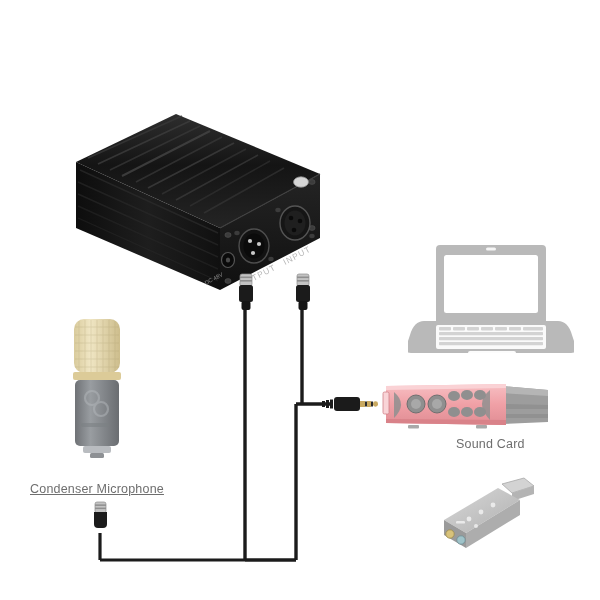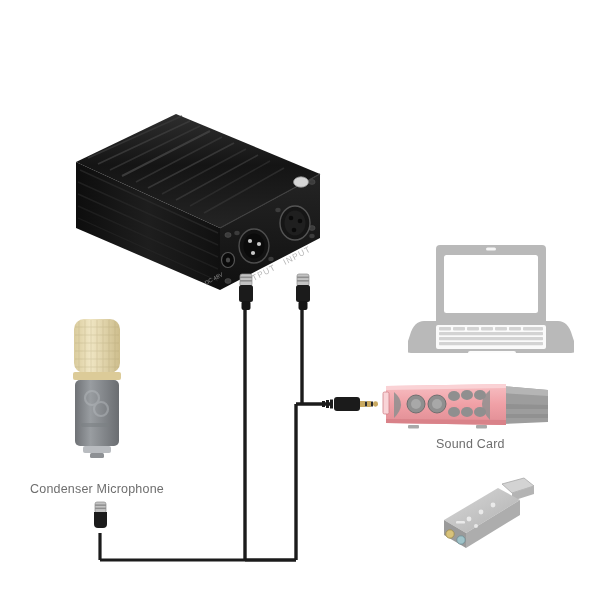--- a/index.html
+++ b/index.html
@@ -186,21 +186,21 @@
     <rect x="38" y="148" width="14" height="5" rx="1.5" fill="#8d9094"></rect>
   </svg>
 
   <svg class="abs" style="left:88px;top:500px;" width="26" height="38">
     <rect x="7" y="2" width="11" height="11" rx="2" fill="#c3c3c3" stroke="#8d8d8d" stroke-width=".7"></rect>
     <rect x="7" y="4.4" width="11" height="1.5" fill="#8f8f8f"></rect>
     <rect x="7" y="7.6" width="11" height="1.5" fill="#8f8f8f"></rect>
     <path d="M6,12 h13 v12 q0,4 -4,4 h-5 q-4,0 -4,-4 z" fill="#1b1b1b"></path>
   </svg>
 
-  <div class="lbl" style="left:30px;top:482px;">Condenser Microphone</div>
+  <div class="lbl" style="left:30px;top:482px;text-decoration:underline;">Condenser Microphone</div>
 
   <svg class="abs" style="left:408px;top:245px;" width="166" height="118">
 
     <path d="M28,4 q0,-4 4,-4 h102 q4,0 4,4 v72 h-110 z" fill="#b9b9b9"></path>
     <rect x="36" y="10" width="94" height="58" rx="2.5" fill="#ffffff"></rect>
     <rect x="78" y="2.5" width="10" height="3" rx="1.5" fill="#ffffff" opacity=".85"></rect>
 
     <path d="M16,76 h134 q10,0 14,14 l4,12 q2,6 -5,6 h-160 q-7,0 -5,-6 l4,-12 q4,-14 14,-14 z" fill="#b9b9b9"></path>
     <rect x="28" y="80" width="110" height="24" rx="2" fill="#ffffff" opacity=".92"></rect>
     <g fill="#d3d3d3">
@@ -251,21 +251,21 @@
       <ellipse cx="98" cy="17" rx="6" ry="5" fill="#8f8f8f"></ellipse>
       <ellipse cx="72" cy="34" rx="6" ry="5" fill="#8f8f8f"></ellipse>
       <ellipse cx="85" cy="34" rx="6" ry="5" fill="#8f8f8f"></ellipse>
       <ellipse cx="98" cy="34" rx="6" ry="5" fill="#8f8f8f"></ellipse>
     </g>
 
     <rect x="26" y="47" width="11" height="3.5" rx="1" fill="#a9a9a9"></rect>
     <rect x="94" y="47" width="11" height="3.5" rx="1" fill="#a9a9a9"></rect>
   </svg>
 
-  <div class="lbl" style="left:436px;top:437px;text-align:right;">Sound Card</div>
+  <div class="lbl" style="left:456px;top:437px;text-align:right;">Sound Card</div>
 
   <svg class="abs" style="left:436px;top:476px;" width="110" height="84">
     <defs>
       <linearGradient id="usbtop" x1="0" y1="0" x2="1" y2="1">
         <stop offset="0" stop-color="#d8d8d8"></stop>
           <stop offset="1" stop-color="#b0b0b0"></stop>
       </linearGradient>
     </defs>
 
     <path d="M66,8 L88,2 L98,10 L76,17 Z" fill="#d3d3d3" stroke="#a8a8a8" stroke-width=".8"></path>

